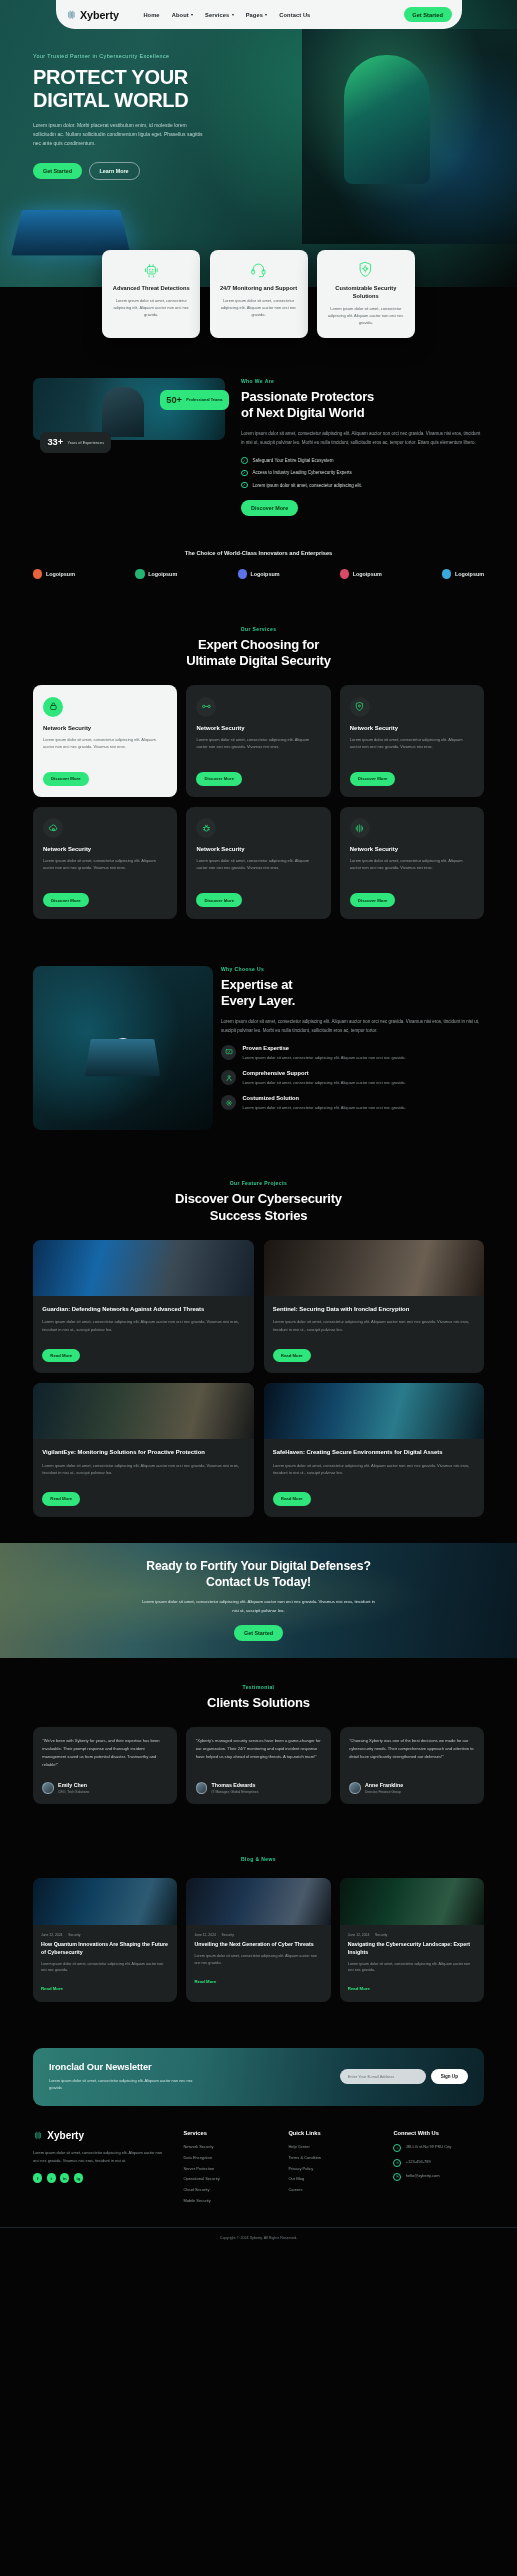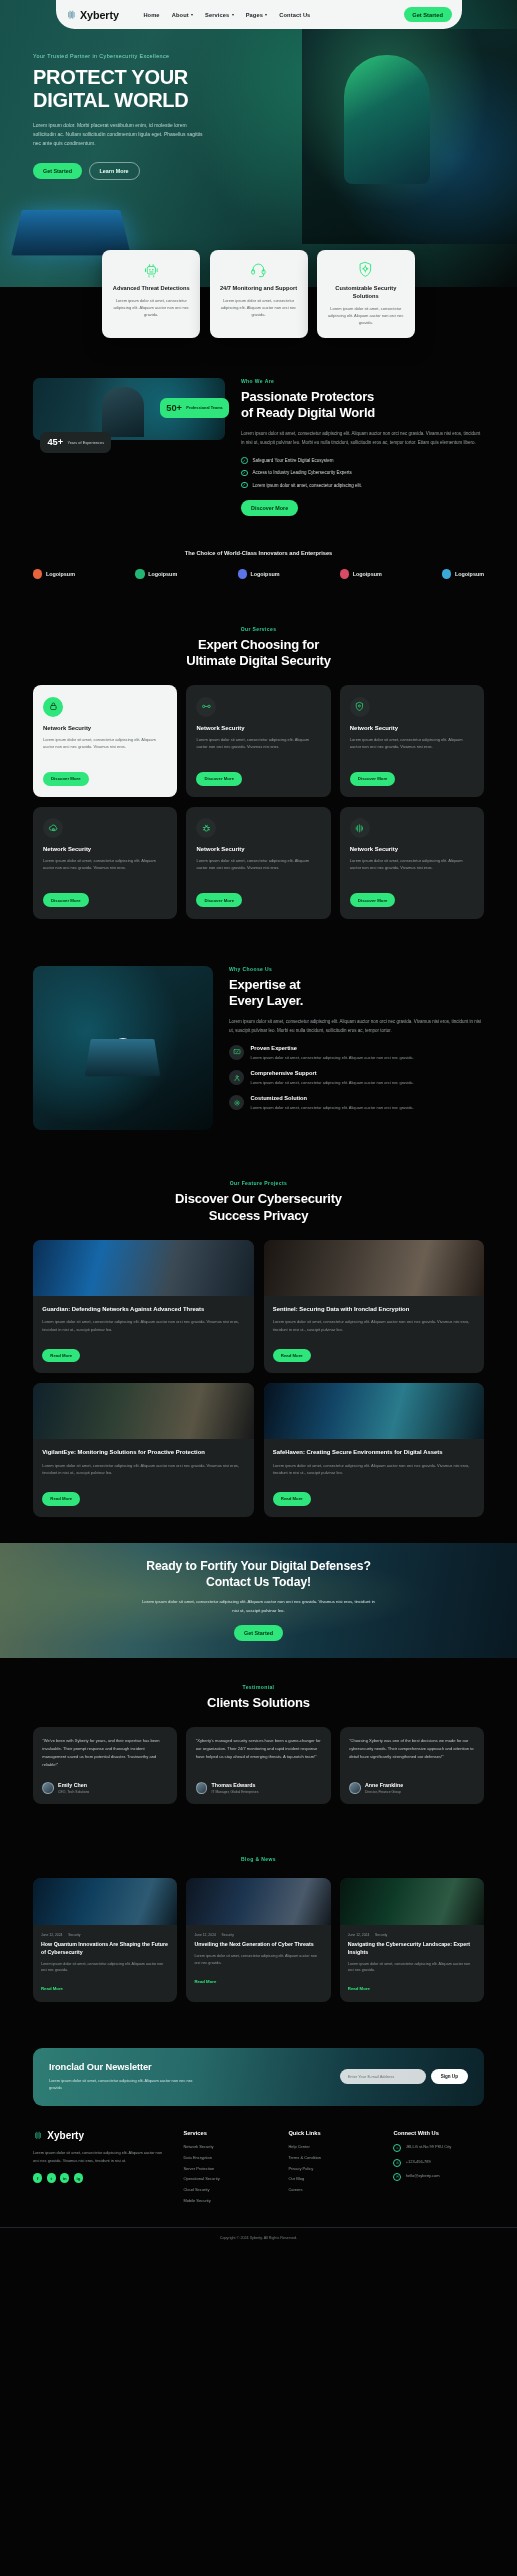--- a/index.html
+++ b/index.html
@@ -95,21 +95,21 @@
       radial-gradient(circle at 70% 45%, rgba(20,130,150,.65), rgba(0,0,0,0) 60%),
       linear-gradient(110deg,#0c2b33 0%, #16414a 45%, #061519 100%);
     position:relative; overflow:hidden;
   }
   .about-img:after{
     content:""; position:absolute; left:69px; top:8.6px; width:42px; height:50px; border-radius:18.7px 18.7px 0 0;
     background:linear-gradient(160deg,#2a4b56,#0d2027);
   }
   .stat-pill {
     position:absolute; right:-4.3px; top:11.5px; background:#2ee67c; color:#05300f;
-    border-radius:6.5px; padding:5px 6.5px; display:flex; align-items:center; gap:4.3px;margin-top:8px;
+    border-radius:6.5px; padding:5px 6.5px; display:flex; align-items:center; gap:4.3px;
   }
   .stat-pill .n { font-size:9.3px; font-weight:800; }
   .stat-pill .t { font-size:3.9px; line-height:1.35; font-weight:600; }
   .stat-dark {
     position:absolute; left:7.2px; bottom:-13px; background:#1f2425; color:#fff;
     border-radius:6.5px; padding:5.7px 7.2px; display:flex; align-items:center; gap:4.3px;
   }
   .stat-dark .n { font-size:9.3px; font-weight:800; }
   .stat-dark .t { font-size:3.9px; line-height:1.35; color:#c9d1d2; }
   .about-body { flex:1; }
@@ -138,21 +138,21 @@
   .svc.active .ring { background:#2ee67c; }
   .svc h4 { font-size:5.9px; font-weight:700; margin-bottom:5px; }
   .svc p { font-size:4px; line-height:1.8; color:#949c9e; flex:1; }
   .svc.active p { color:#5d6669; }
   .svc-btn {
     margin-top:8px; align-self:flex-start; background:#2ee67c; color:#06320f;
     font-size:4.3px; font-weight:700; padding:4.3px 8px; border-radius:10px; border:none; cursor:pointer;
   }
 
   
-  .why { display:flex; gap:16px; padding:21.5px 33px 24.4px; align-items:flex-start; }
+  .why { display:flex; gap:8px; padding:21.5px 33px 24.4px; align-items:flex-start; }
   .why-media {
     width:180px; height:164px; border-radius:8px; flex:0 0 auto; position:relative; overflow:hidden;
     background:
       radial-gradient(circle at 30% 40%, rgba(20,110,130,.6), rgba(0,0,0,0) 58%),
       linear-gradient(150deg,#10363f 0%, #0a252c 50%, #030b0d 100%);
   }
   .why-media:after{ content:""; position:absolute; left:55px; top:69px; width:69px; height:42px; background:linear-gradient(180deg,#2b6f8a,#0d2b36); transform:perspective(115px) rotateX(28deg); border-radius:2.2px; }
   .play {
     position:absolute; left:50%; top:50%; transform:translate(-50%,-50%);
     width:20px;height:20px;border-radius:50%;background:#f4f6f5;
@@ -342,29 +342,29 @@
   </section>
 
   <section class="about">
     <div class="about-media">
       <div class="about-img"></div>
       <div class="stat-pill">
         <span class="n">50+</span>
         <span class="t">Professional Teams</span>
       </div>
       <div class="stat-dark">
-        <span class="n">45+</span>
+        <span class="n">33+</span>
         <span class="t">Years of Experiences</span>
       </div>
     </div>
     <div class="about-body">
       <div class="sec-eyebrow">Who We Are</div>
       <h2 class="sec-h2">
         <span>Passionate Protectors</span><br>
-        <span>of Ready Digital World</span>
+        <span>of Next Digital World</span>
       </h2>
       <p class="lead">Lorem ipsum dolor sit amet, consectetur adipiscing elit. Aliquam auctor non orci nec gravida. Vivamus nisi eros, tincidunt in nisi ut, suscipit pulvinar leo. Morbi eu nulla tincidunt, sollicitudin eros ac, tempor tortor. Etiam quis elementum libero.</p>
       <div class="check-list">
         <div class="check-row">
             <span class="chk">✓</span>
             <span>Safeguard Your Entire Digital Ecosystem</span>
           </div>
         <div class="check-row">
             <span class="chk">✓</span>
             <span>Access to Industry Leading Cybersecurity Experts</span>
@@ -548,21 +548,21 @@
           <p>Lorem ipsum dolor sit amet, consectetur adipiscing elit. Aliquam auctor non orci nec gravida.</p>
         </div>
       </div>
     </div>
   </section>
 
   <section class="sec">
     <div class="sec-eyebrow c">Our Feature Projects</div>
     <h2 class="sec-h2 c">
       <span>Discover Our Cybersecurity</span><br>
-      <span>Success Privacy</span>
+      <span>Success Stories</span>
     </h2>
     <div class="proj-grid">
       <div class="proj">
         <div class="proj-img p1"></div>
         <div class="proj-body">
           <h4>Guardian: Defending Networks Against Advanced Threats</h4>
           <p>Lorem ipsum dolor sit amet, consectetur adipiscing elit. Aliquam auctor non orci nec gravida. Vivamus nisi eros, tincidunt in nisi ut., suscipit pulvinar leo.</p>
           <button class="svc-btn">Read More</button>
         </div>
       </div>

